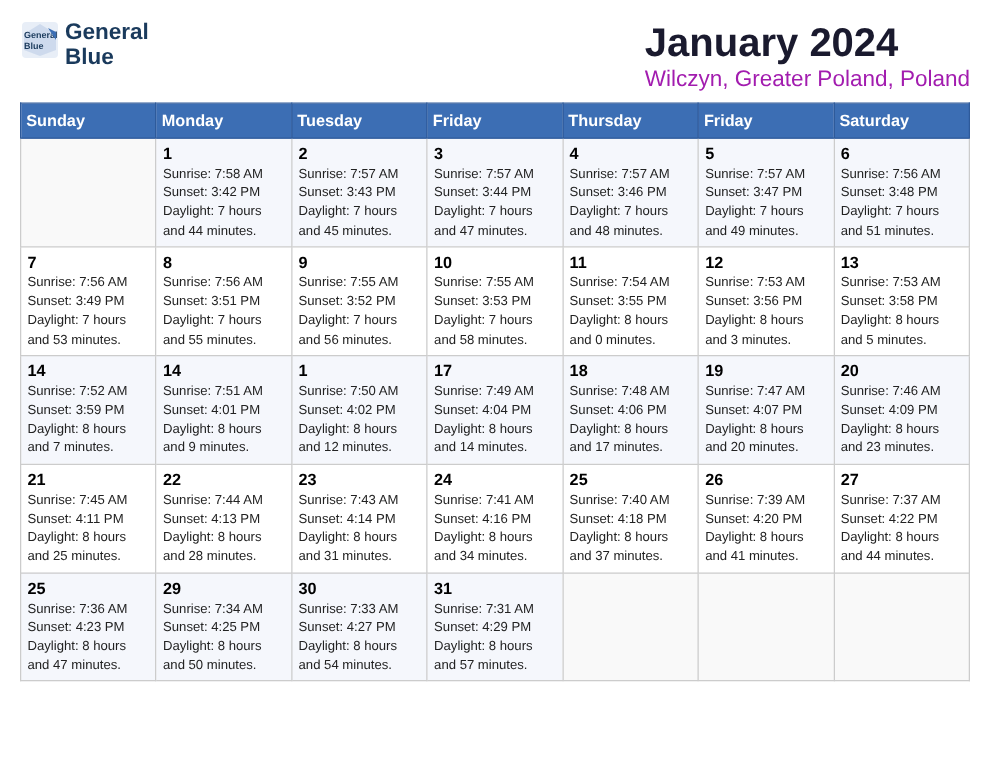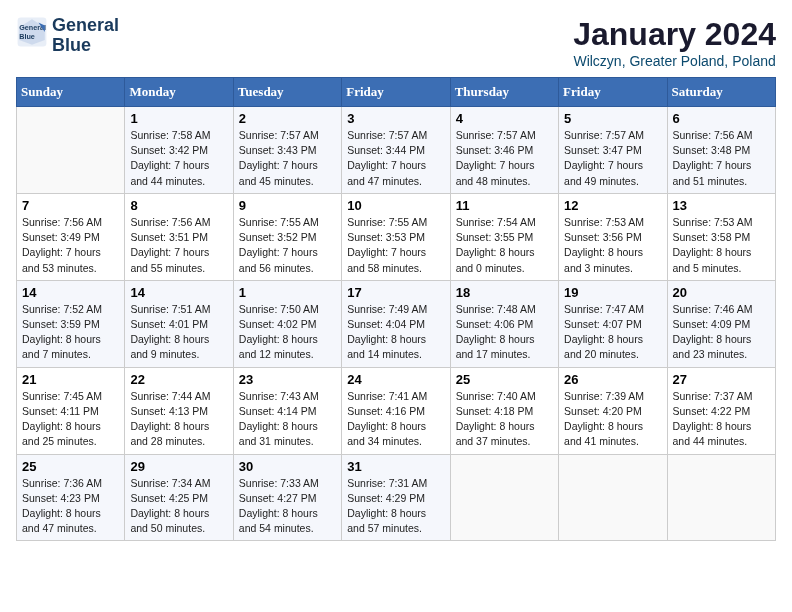--- a/index.html
+++ b/index.html
@@ -28,45 +28,44 @@
       line-height: 1.1;
     }
     .logo-text span {
       color: #1a3a5c;
     }
     .logo-icon {
       width: 32px;
       height: 32px;
     }
     .title-block {
-      text-align: center;
+      text-align: left;
     }
     .month-title {
       font-size: 32px;
       font-weight: bold;
       color: #1a1a2e;
     }
     .location {
-      font-size: 14px;
-      color: #0c4a6e;
+      font-size: 18px;
+      color: #a21caf;
     }
     table {
       width: 100%;
       border-collapse: collapse;
       font-size: 11px;
     }
     thead tr th {
       background-color: #3c6eb4;
       color: #fff;
       padding: 6px 4px;
       text-align: left;
       font-size: 13px;
       font-weight: bold;
       border: 1px solid #2e5a9a;
-      font-family: Liberation Serif, serif;
     }
     tbody tr td {
       border: 1px solid #ccc;
       vertical-align: top;
       padding: 4px 5px;
       height: 80px;
       background: #fff;
     }
     tbody tr:nth-child(odd) td {
       background: #f5f7fc;

